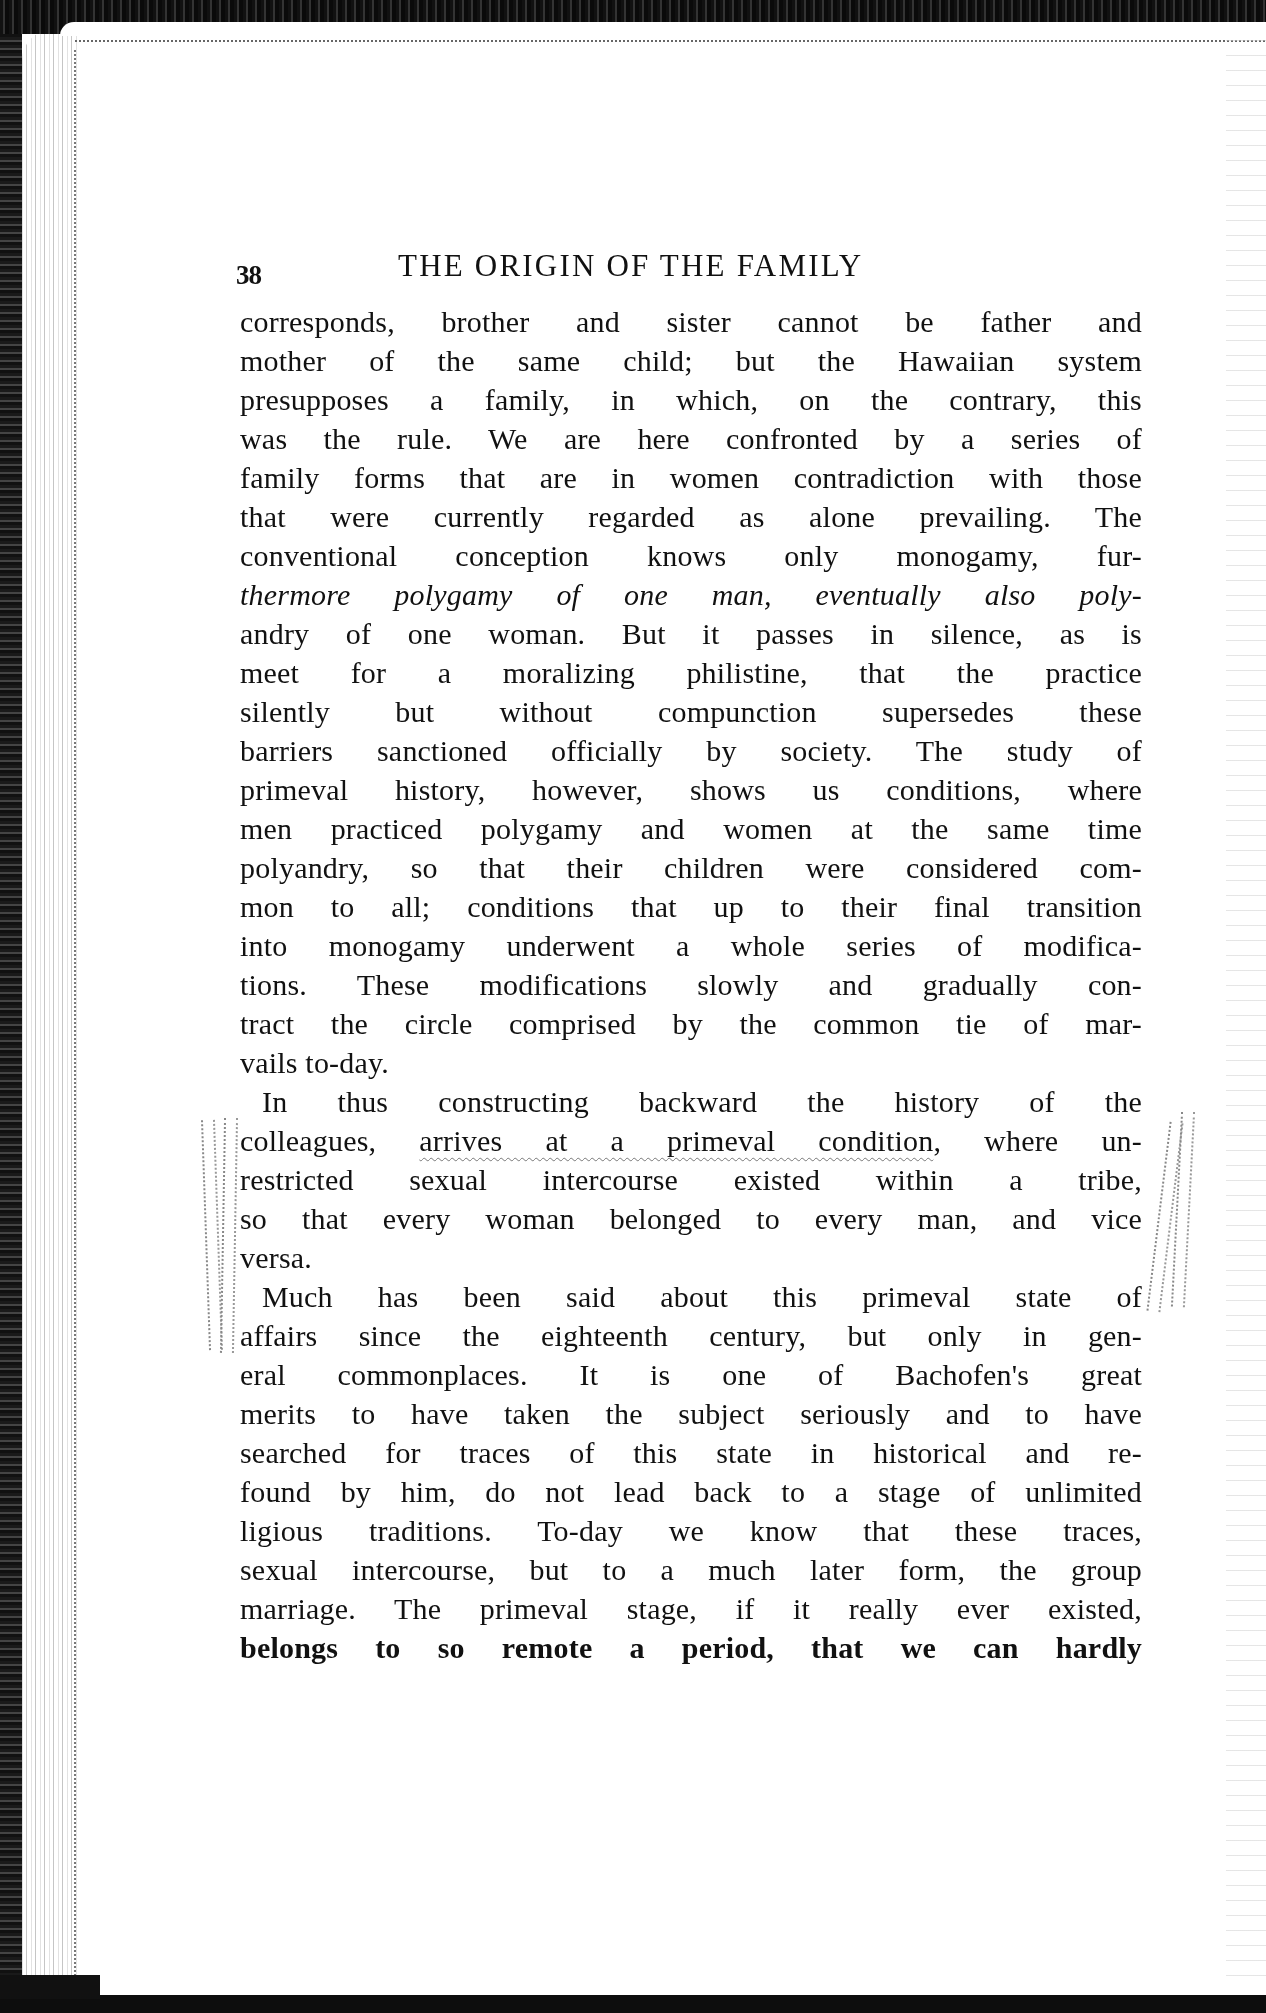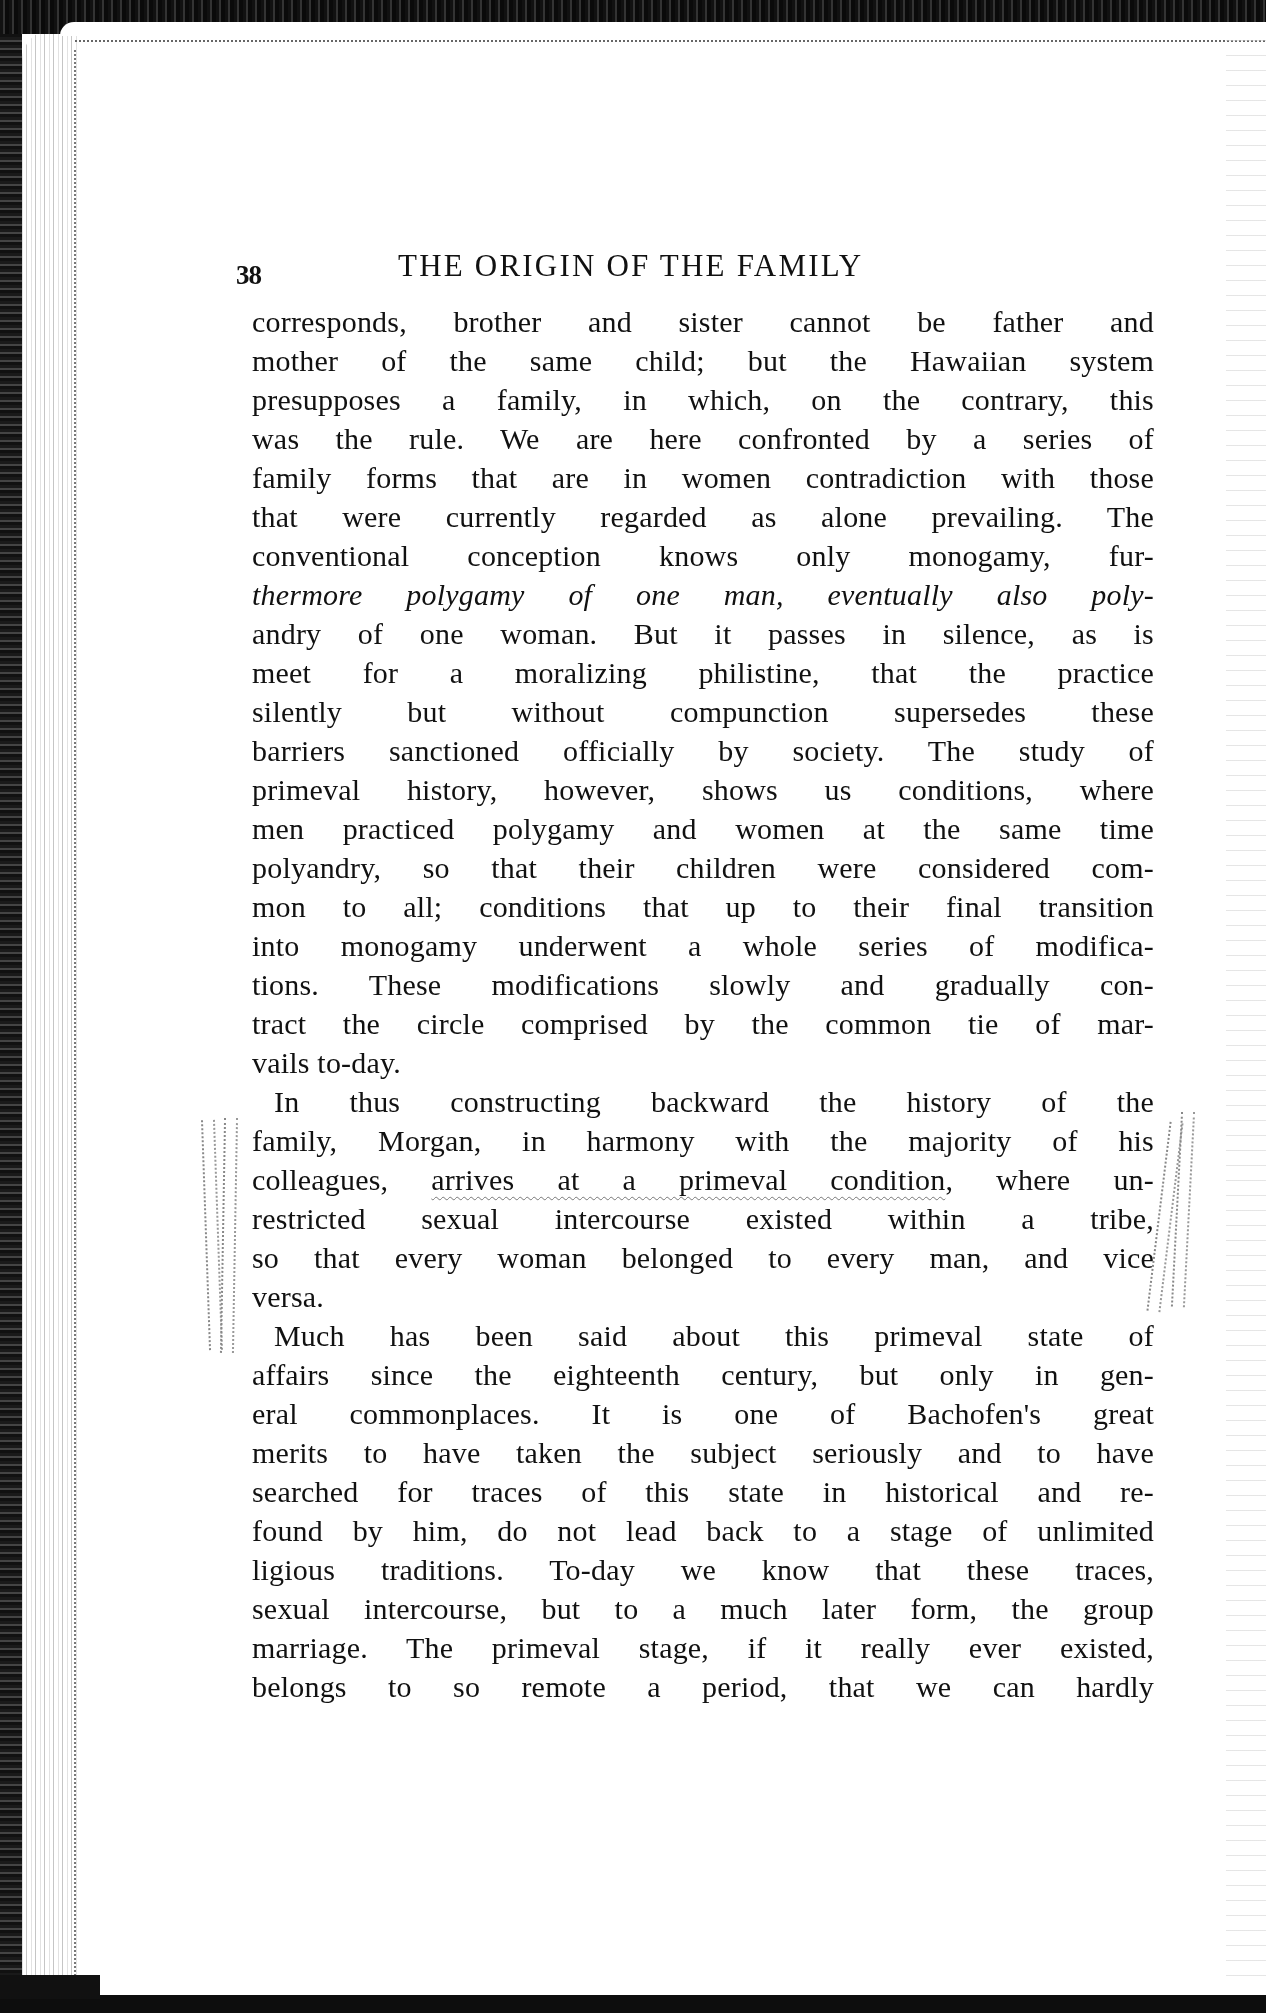--- a/index.html
+++ b/index.html
@@ -26,27 +26,27 @@
   .right-speckle { position: absolute; right: 0; top: 40px; width: 40px; height: 1950px;
                    background: repeating-linear-gradient(0deg, transparent 0 14px, #ccc 14px 15px);
                    opacity: .5; }
 
   
   .running-head { position: absolute; top: 245px; left: 236px; width: 910px; height: 30px; }
   .page-number { position: absolute; left: 0; top: 15px; font-size: 27px; font-weight: bold; letter-spacing: -1px; }
   .running-title { position: absolute; left: 162px; top: 3px; font-size: 31px; letter-spacing: 2.2px; }
 
   
-  .text-block { position: absolute; left: 252px; top: 302px; width: 902px; }
+  .text-block { position: absolute; left: 240px; top: 302px; width: 902px; }
   .line { height: 39px; line-height: 39px; font-size: 30px; white-space: nowrap;
           text-align: justify; text-align-last: justify; letter-spacing: 0.2px; }
   .line.last { text-align-last: left; }
   .line.indent { padding-left: 22px; }
   .line.italic { font-style: italic; }
-  .line.boldish { font-weight: normal; }
+  .line.boldish { font-weight: bold; }
   .uline { text-decoration: underline wavy #777; text-underline-offset: 6px; text-decoration-thickness: 1px; }
 
   
   .margin-mark { position: absolute; width: 10px; border-left: 2px dotted #888; border-right: 2px dotted #999; }
   .mark-left-1 { left: 205px; top: 1120px; height: 230px; transform: rotate(-2deg); }
   .mark-left-2 { left: 222px; top: 1118px; height: 235px; transform: rotate(1deg); }
   .mark-right-1 { left: 1158px; top: 1122px; height: 190px; transform: rotate(7deg); }
   .mark-right-2 { left: 1176px; top: 1112px; height: 195px; transform: rotate(3deg); }
 </style>
 </head>
@@ -82,21 +82,20 @@
   <div class="line">barriers sanctioned officially by society.  The study of</div>
   <div class="line">primeval history, however, shows us conditions, where</div>
   <div class="line">men practiced polygamy and women at the same time</div>
   <div class="line">polyandry, so that their children were considered com-</div>
   <div class="line">mon to all; conditions that up to their final transition</div>
   <div class="line">into monogamy underwent a whole series of modifica-</div>
   <div class="line">tions.  These modifications slowly and gradually con-</div>
   <div class="line">tract the circle comprised by the common tie of mar-</div>
   <div class="line last">vails to-day.</div>
   <div class="line indent">In thus constructing backward the history of the</div>
-  <div class="line">family, Morgan, in harmony with the majority of his</div>
   <div class="line"><span>colleagues, </span><span class="uline">arrives at a primeval condition</span><span>, where un-</span></div>
   <div class="line">restricted sexual intercourse existed within a tribe,</div>
   <div class="line">so that every woman belonged to every man, and vice</div>
   <div class="line last">versa.</div>
   <div class="line indent">Much has been said about this primeval state of</div>
   <div class="line">affairs since the eighteenth century, but only in gen-</div>
   <div class="line">eral commonplaces.  It is one of Bachofen's great</div>
   <div class="line">merits to have taken the subject seriously and to have</div>
   <div class="line">searched for traces of this state in historical and re-</div>
   <div class="line">found by him, do not lead back to a stage of unlimited</div>

